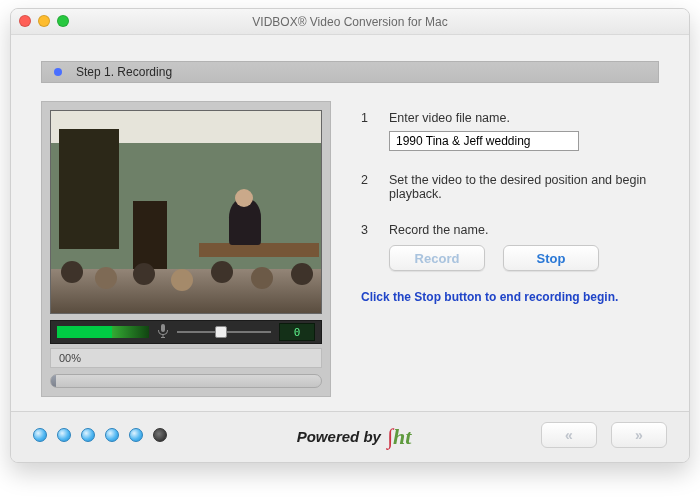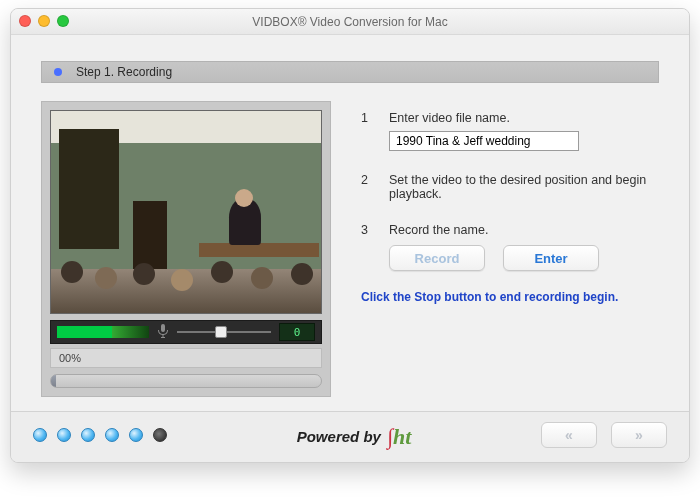--- a/index.html
+++ b/index.html
@@ -286,21 +286,21 @@
           <div class="num">2</div>
           <div class="body">Set the video to the desired position and begin playback.</div>
         </div>
 
         <div class="step" style="margin-bottom:10px">
           <div class="num">3</div>
           <div class="body">
             <div>Record the name.</div>
             <div class="btn-row">
               <div class="btn rec">Record</div>
-              <div class="btn">Enter</div>
+              <div class="btn">Stop</div>
             </div>
           </div>
         </div>
 
         <div class="hint">Click the Stop button to end recording begin.</div>
       </div>
 
     </div>
   </div>
 

